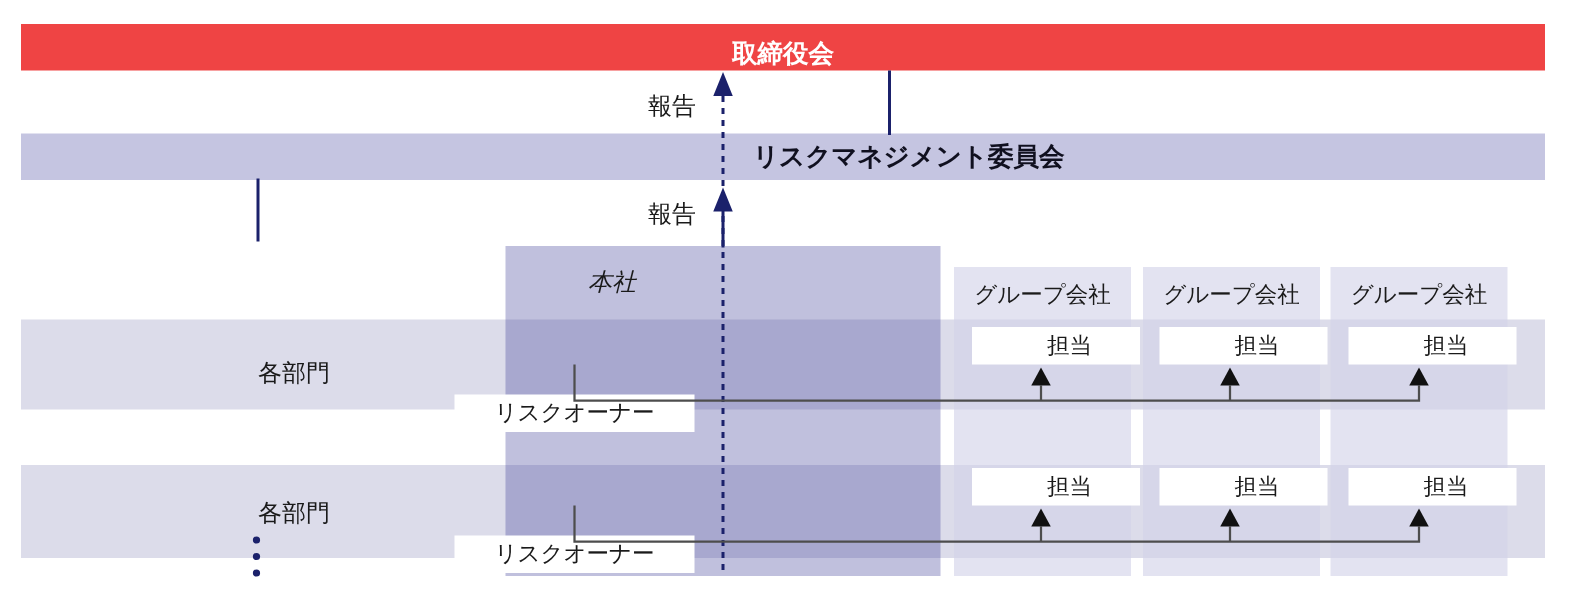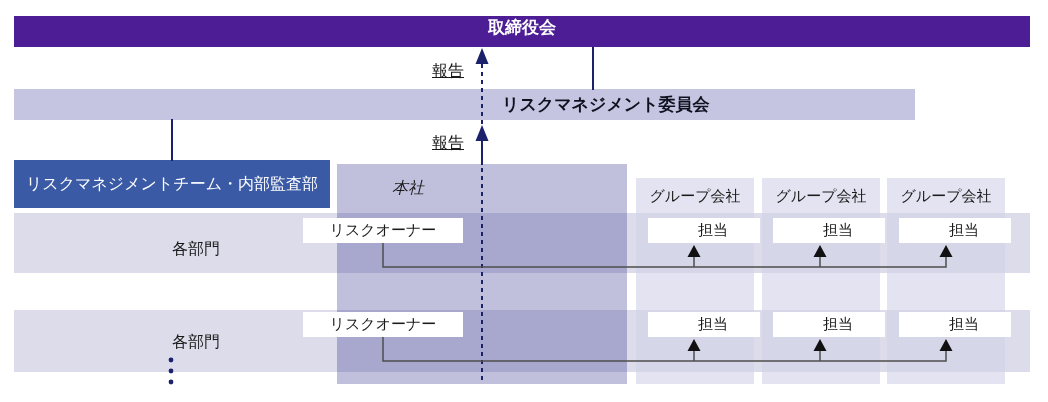--- a/index.html
+++ b/index.html
@@ -1,28 +1,28 @@
 <!DOCTYPE html>
 <html><head>
 <meta charset="utf-8">
 <style>
   html,body{margin:0;padding:0;background:#fff;}
   body{font-family:"Liberation Sans","DejaVu Sans",sans-serif;color:#1a1a1a;}
   .canvas{position:relative;width:1048px;height:402px;background:#fff;overflow:hidden;}
   .abs{position:absolute;}
 
   
-  .board-bar{left:14px;top:16px;width:1016px;height:31px;background:#4c1d95;
-    color:#fff;font-weight:bold;font-size:17px;display:flex;align-items:flex-start;justify-content:center;}
-  .committee-bar{left:14px;top:89px;width:901px;height:31px;background:#c5c5e1;}
+  .board-bar{left:14px;top:16px;width:1016px;height:31px;background:#ef4444;
+    color:#fff;font-weight:bold;font-size:17px;display:flex;align-items:flex-end;justify-content:center;}
+  .committee-bar{left:14px;top:89px;width:1016px;height:31px;background:#c5c5e1;}
   .committee-label{position:absolute;left:488px;top:0;height:31px;line-height:31px;
     font-weight:bold;font-size:17px;color:#10101f;}
 
   
-  .report{width:60px;text-align:right;font-size:16px;color:#1a1a1a;text-decoration:underline;}
+  .report{width:60px;text-align:right;font-size:16px;color:#1a1a1a;}
   .report1{left:404px;top:61px;}
   .report2{left:404px;top:133px;}
 
   
   .team-box{left:14px;top:160px;width:316px;height:48px;background:#3a5aa5;color:#fff;
     font-size:16px;display:flex;align-items:center;justify-content:center;}
 
   
   .row-band{left:14px;width:1016px;background:#dcdcea;}
   .row1{top:213px;height:60px;}
@@ -34,21 +34,21 @@
   
   .hq-col{left:337px;top:164px;width:290px;height:220px;background:rgba(60,60,150,0.32);}
   .hq-label{position:absolute;left:55px;top:14px;font-size:16px;color:#1a1a1a;font-style:italic;}
   .group-col{top:178px;width:118px;height:206px;background:rgba(210,210,233,0.63);
     text-align:center;font-size:15px;color:#1a1a1a;padding-top:9px;box-sizing:border-box;}
   .gc1{left:636px;} .gc2{left:762px;} .gc3{left:887px;}
 
   
   .node-box{height:25px;background:#fff;display:flex;align-items:center;justify-content:center;
     font-size:15px;color:#1a1a1a;}
-  .owner-box{left:303px;width:160px;}
+  .owner-box{left:303px;width:160px;margin-top:45px;}
   .staff-box{width:94px;padding-left:18px;}
   .r1{top:218px;} .r2{top:312px;}
   .s1{left:648px;} .s2{left:773px;} .s3{left:899px;}
 
   .overlay{left:0;top:0;width:1048px;height:402px;pointer-events:none;}
 </style>
 </head>
 <body>
 
 <div class="canvas">
@@ -72,23 +72,20 @@
   <div class="abs board-bar">
     <span>取締役会</span>
   </div>
   <div class="abs committee-bar">
     <span class="committee-label">リスクマネジメント委員会</span>
   </div>
 
   <div class="abs report report1">報告</div>
   <div class="abs report report2">報告</div>
 
-  <div class="abs team-box">
-    <span>リスクマネジメントチーム・内部監査部</span>
-  </div>
 
   <div class="abs dept-label dept1">各部門</div>
   <div class="abs dept-label dept2">各部門</div>
 
   <div class="abs node-box owner-box r1">リスクオーナー</div>
   <div class="abs node-box owner-box r2">リスクオーナー</div>
 
   <div class="abs node-box staff-box s1 r1">担当</div>
   <div class="abs node-box staff-box s2 r1">担当</div>
   <div class="abs node-box staff-box s3 r1">担当</div>

